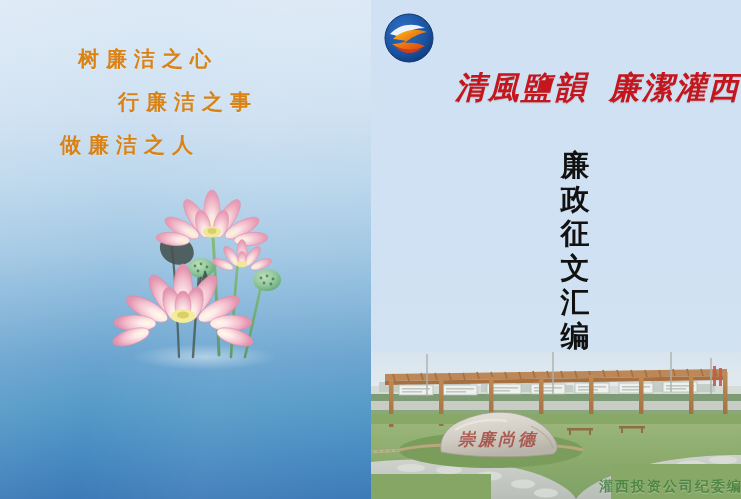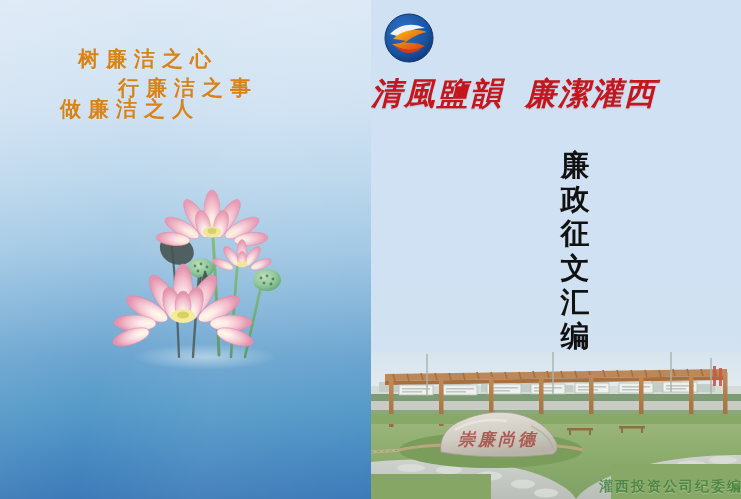--- a/index.html
+++ b/index.html
@@ -44,22 +44,22 @@
   }
   .slogan-line{
     color:#d98316;
     font-size:21px;
     letter-spacing:7px;
     font-weight:700;
     line-height:1;
     text-shadow:0 1px 0 rgba(255,255,255,0.25);
     white-space:nowrap;
   }
-  .slogan-line.l1{ margin-left:78px; margin-bottom:8px;}
-  .slogan-line.l2{ margin-left:118px; }
+  .slogan-line.l1{ margin-left:78px; margin-bottom:22px;}
+  .slogan-line.l2{ margin-left:118px; margin-bottom:22px;}
   .slogan-line.l3{ margin-left:60px;}
 
   
   .lotus-art{
     position:absolute;left:105px;top:185px;width:200px;height:185px;
   }
 
   
   .right-panel{
     position:absolute;left:371px;top:0;width:370px;height:499px;
@@ -69,22 +69,22 @@
         #d2e2f1 72%,
         #d8e5f0 100%);
     overflow:hidden;
   }
 
   .logo{
     position:absolute;left:12px;top:12px;width:52px;height:52px;
   }
 
   .cover-title{
-    position:absolute;left:0;top:74px;width:370px;
-    text-align:left;
+    position:absolute;left:0;top:68px;width:370px;
+    text-align:right;
     color:#c4161c;
     font-size:31px;
     font-weight:700;
     font-style:italic;
     letter-spacing:2px;
     line-height:1.25;
     font-family:"DejaVu Serif","Liberation Serif",serif;
     white-space:nowrap;
     text-shadow:0 1px 1px rgba(120,0,0,0.18);
   }

